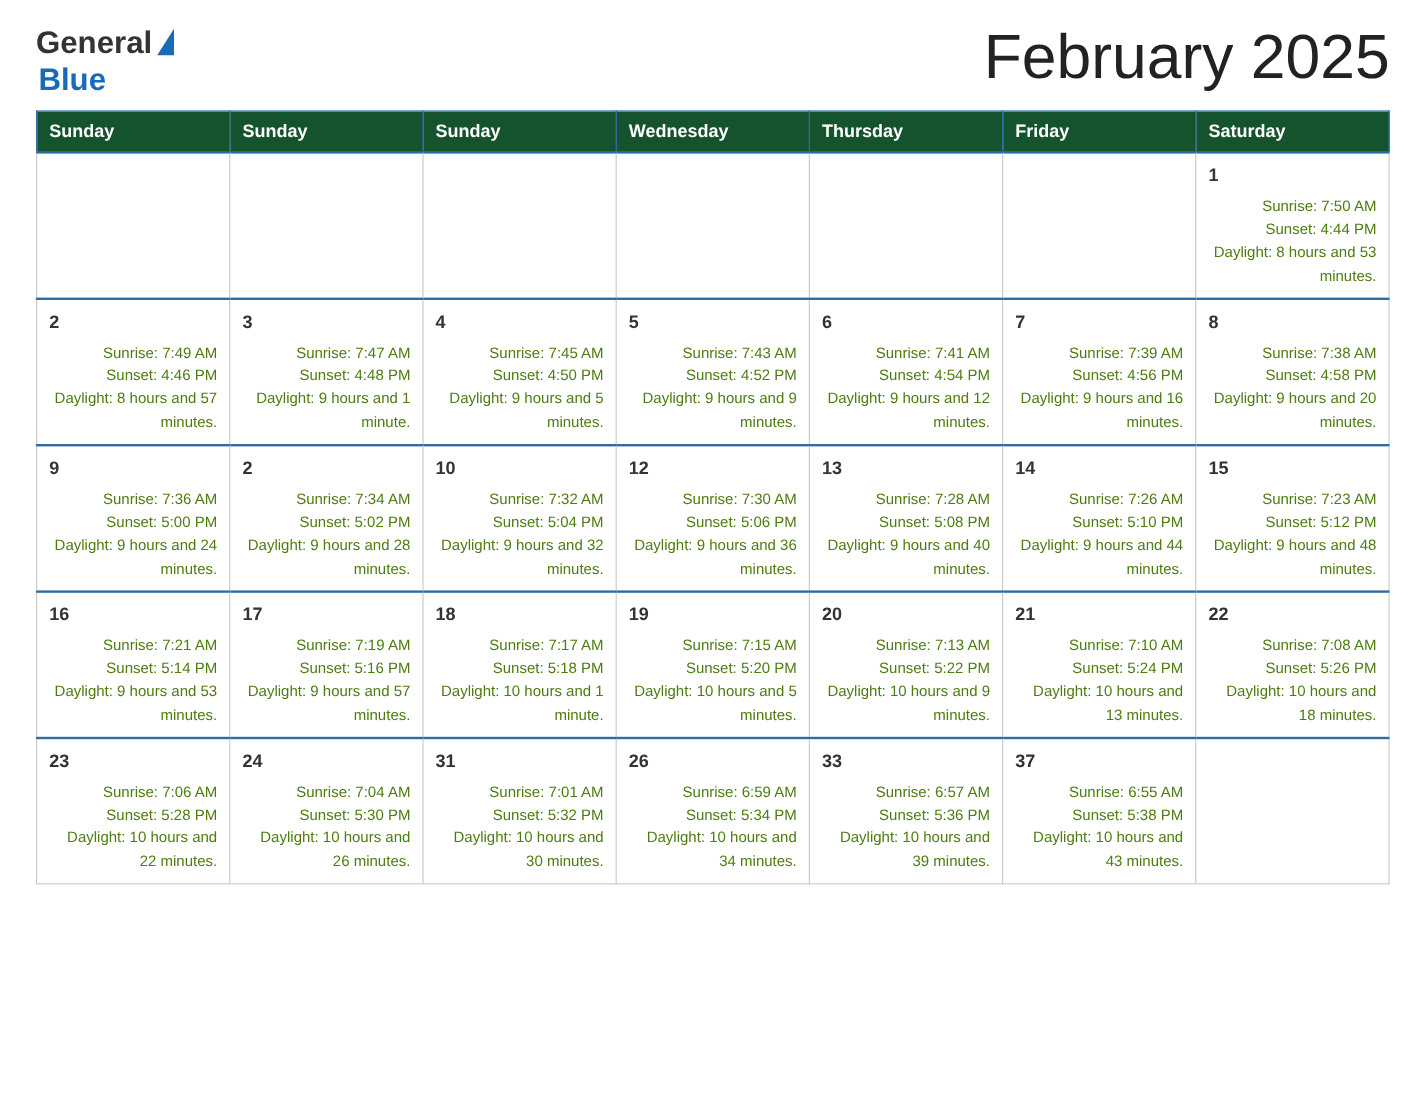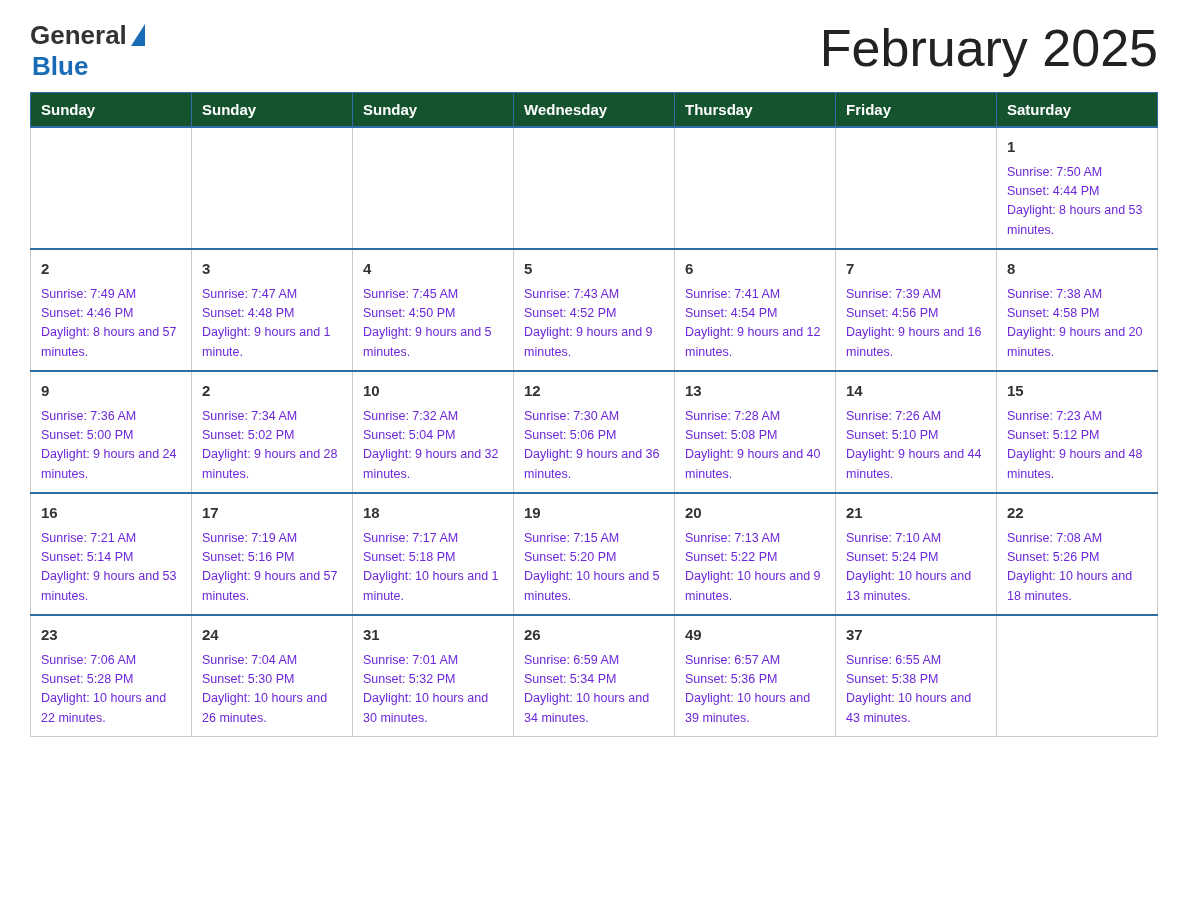--- a/index.html
+++ b/index.html
@@ -92,22 +92,23 @@
       border-top: 2px solid #2e6da4;
     }
     .day-number {
       font-size: 15px;
       font-weight: bold;
       margin-bottom: 4px;
       display: block;
     }
     .day-info {
       font-size: 12.5px;
-      color: #6d28d9;
+      color: #4d7c0f;
       line-height: 1.55;
+      text-align: right;
     }
     .empty-cell {
       background: #f9f9f9;
     }
   </style>
 </head>
 <body>
 
 <div class="header">
   <div class="logo">
@@ -248,21 +249,21 @@
         </td>
         <td>
           <span class="day-number">31</span>
           <div class="day-info">Sunrise: 7:01 AM<br>Sunset: 5:32 PM<br>Daylight: 10 hours and 30 minutes.</div>
         </td>
         <td>
           <span class="day-number">26</span>
           <div class="day-info">Sunrise: 6:59 AM<br>Sunset: 5:34 PM<br>Daylight: 10 hours and 34 minutes.</div>
         </td>
         <td>
-          <span class="day-number">49</span>
+          <span class="day-number">33</span>
           <div class="day-info">Sunrise: 6:57 AM<br>Sunset: 5:36 PM<br>Daylight: 10 hours and 39 minutes.</div>
         </td>
         <td>
           <span class="day-number">37</span>
           <div class="day-info">Sunrise: 6:55 AM<br>Sunset: 5:38 PM<br>Daylight: 10 hours and 43 minutes.</div>
         </td>
         <td class="empty-cell"></td>
       </tr>
     </tbody>
 </table>

